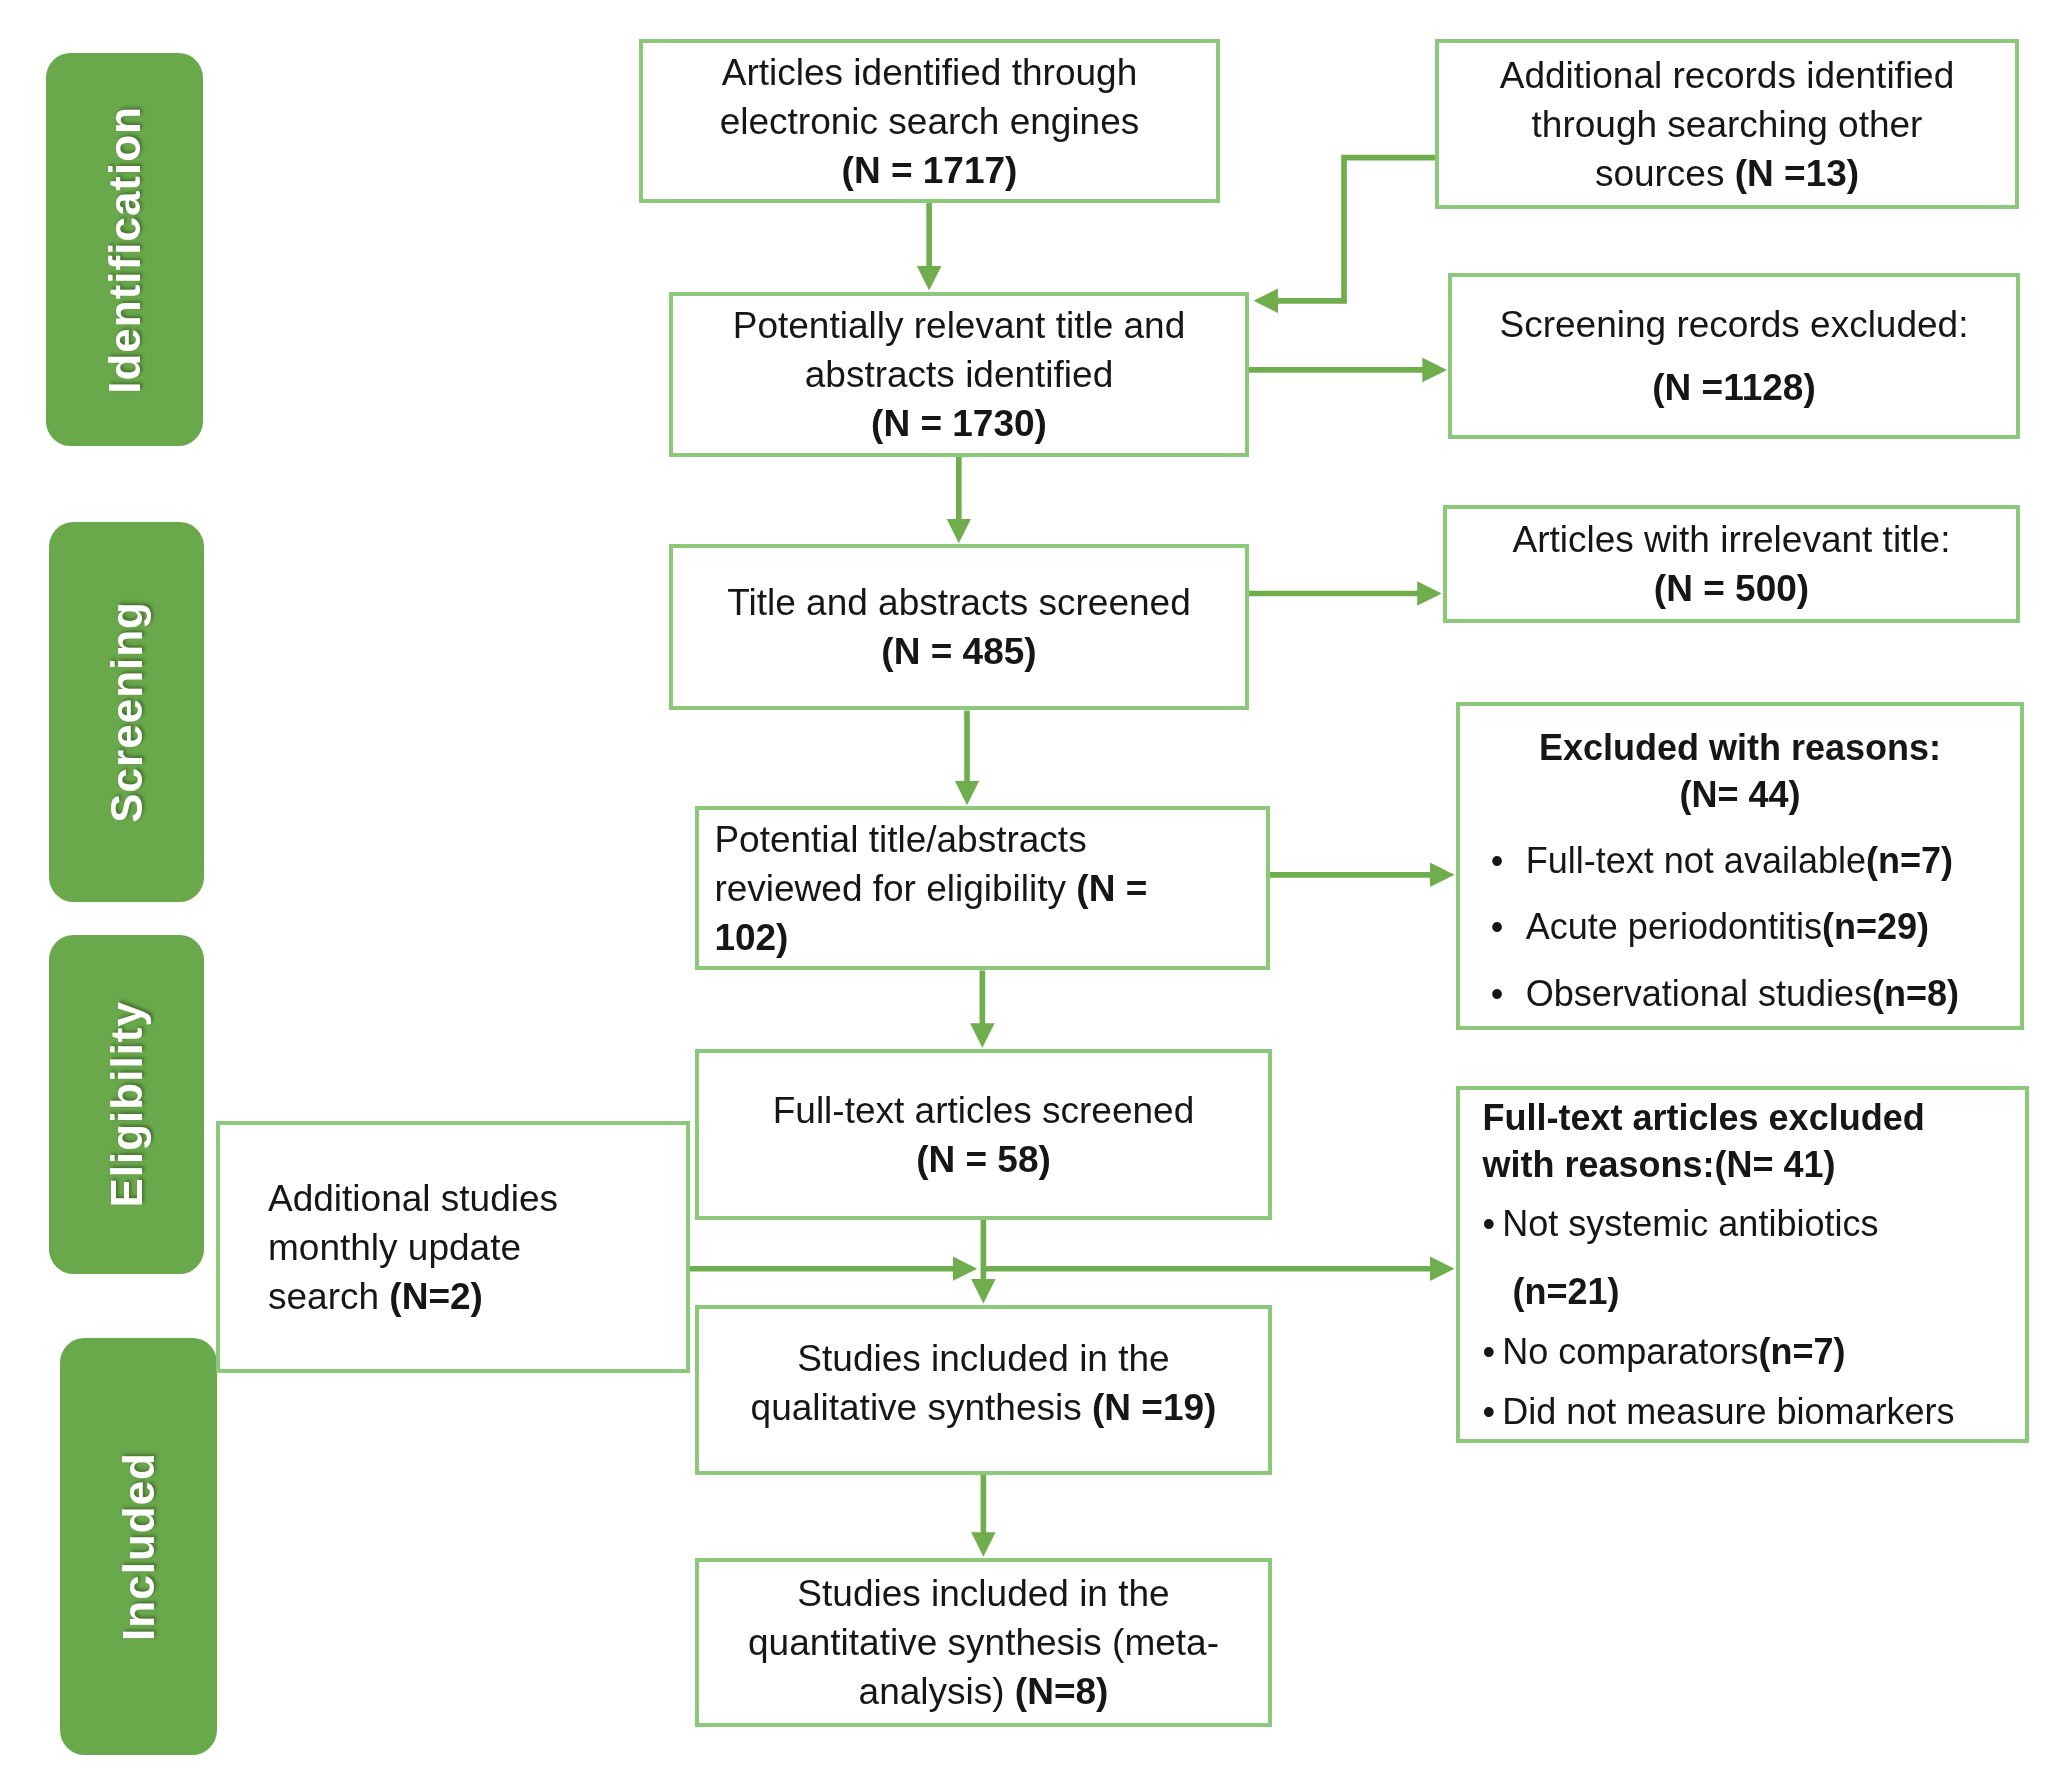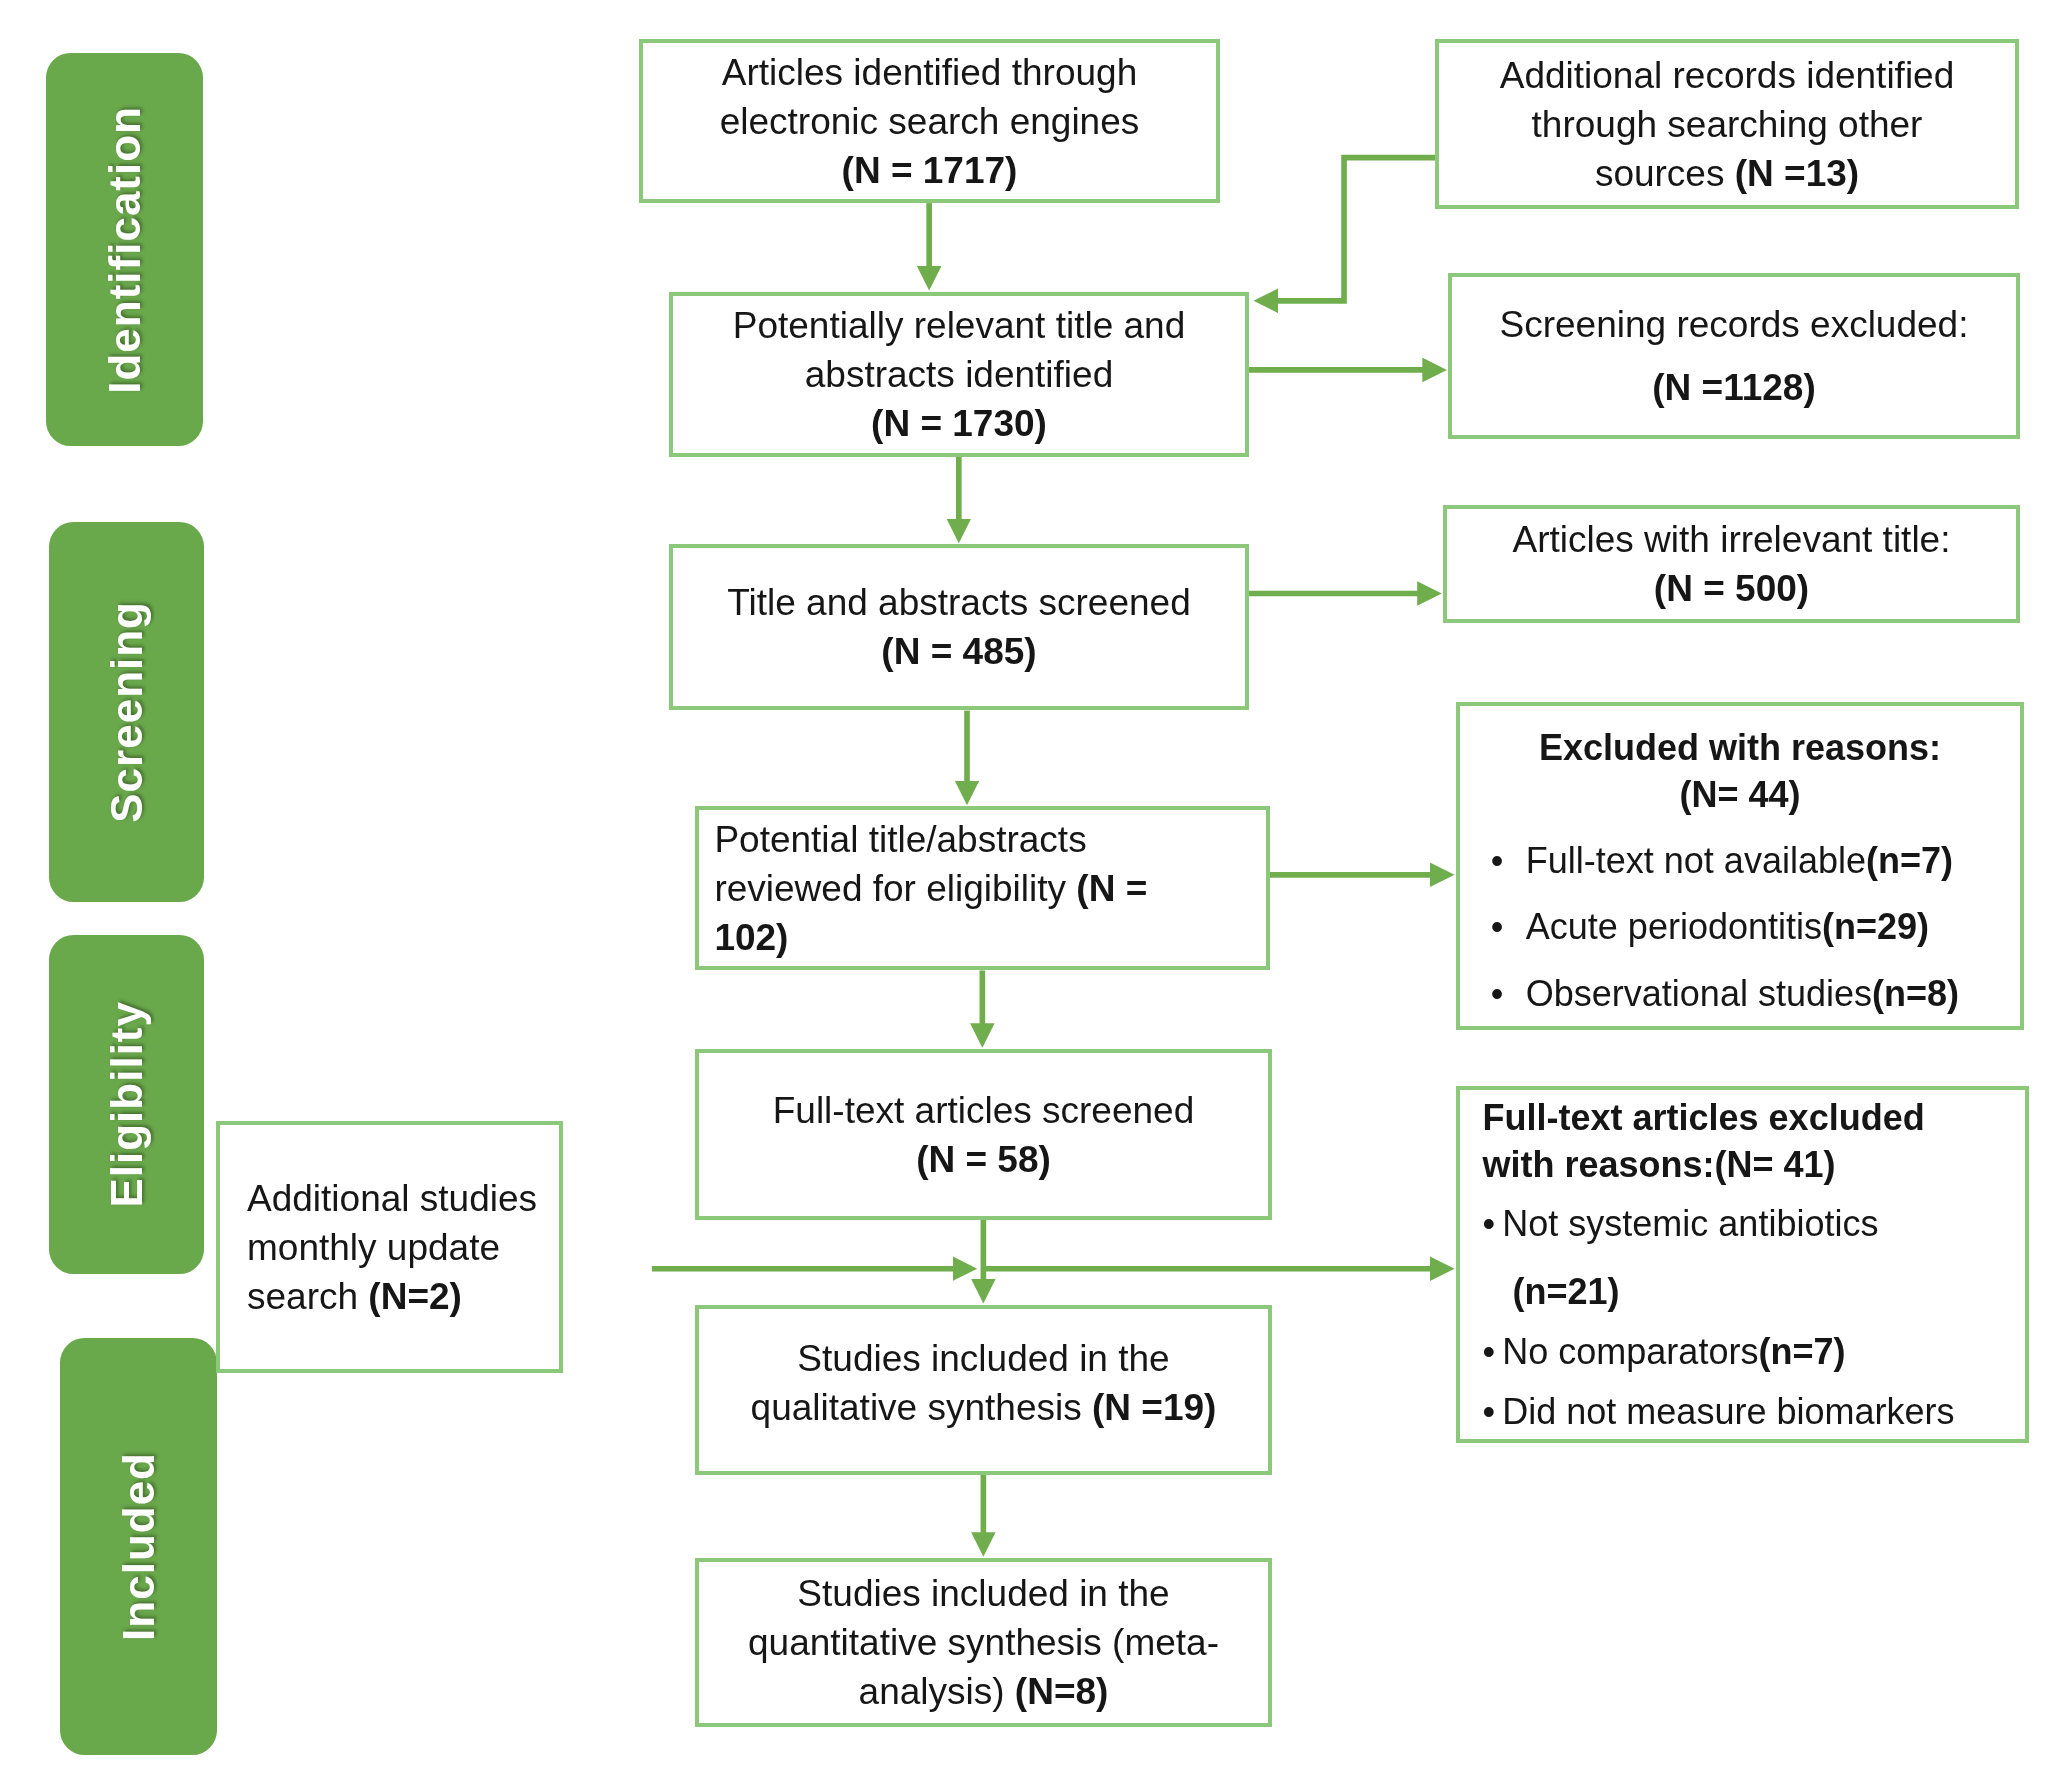--- a/index.html
+++ b/index.html
@@ -62,21 +62,21 @@
   #r3{left:1443px;top:505px;width:577px;height:118px;}
   #r4{left:1456px;top:702px;width:568px;height:328px;justify-content:center;
       padding:13.3px 17.4px 5.1px 17.4px;font-size:36px;line-height:47px;}
   #r4 .line.bullet{margin-top:19.4px;}
   #r4 .dot{margin:0 22.5px 0 13.3px;}
   #r5{left:1456px;top:1086px;width:573px;height:357px;justify-content:space-between;
       padding:5.1px 15.4px 5.1px 22.5px;font-size:36px;line-height:45px;}
   #r5 .line.bullet{margin-top:13.3px;}
   #r5 .line.indent{margin-top:21.5px;padding-left:30px;}
   #r5 .dot{margin:0 7.2px 0 0;}
-  #l1{left:216px;top:1121px;width:347px;height:252px;padding-left:27px;}
+  #l1{left:216px;top:1121px;width:474px;height:252px;padding-left:48px;}
 </style>
 </head>
 <body>
 
 <div class="stage" id="sb-identification">
   <span class="vtxt">Identification</span>
 </div>
 <div class="stage" id="sb-screening">
   <span class="vtxt">Screening</span>
 </div>

